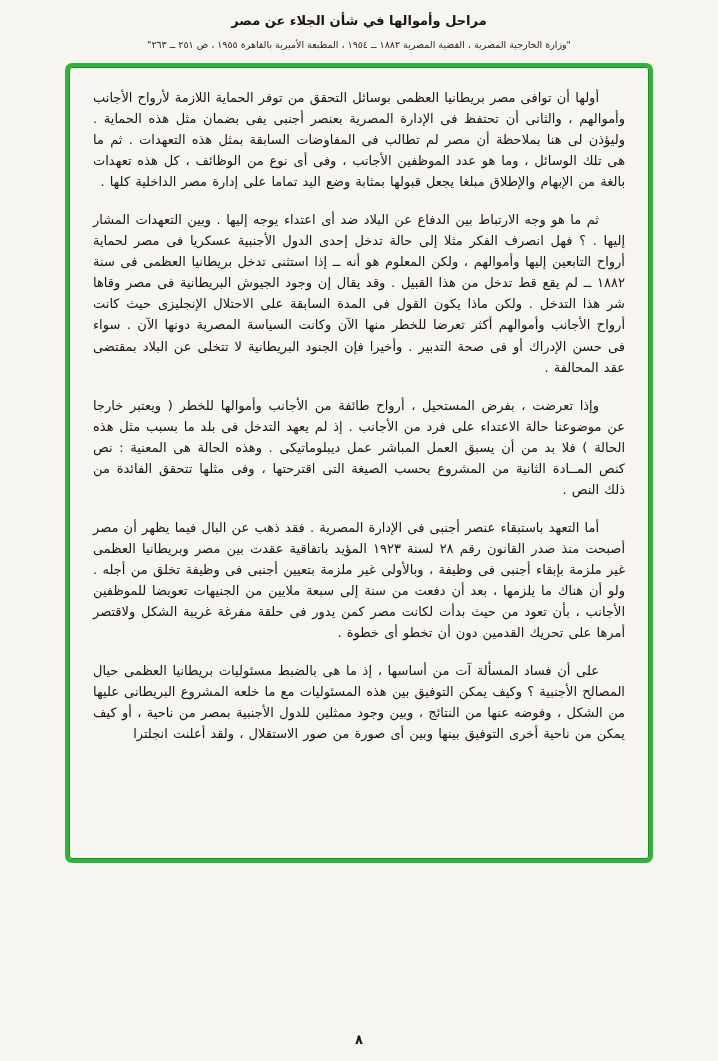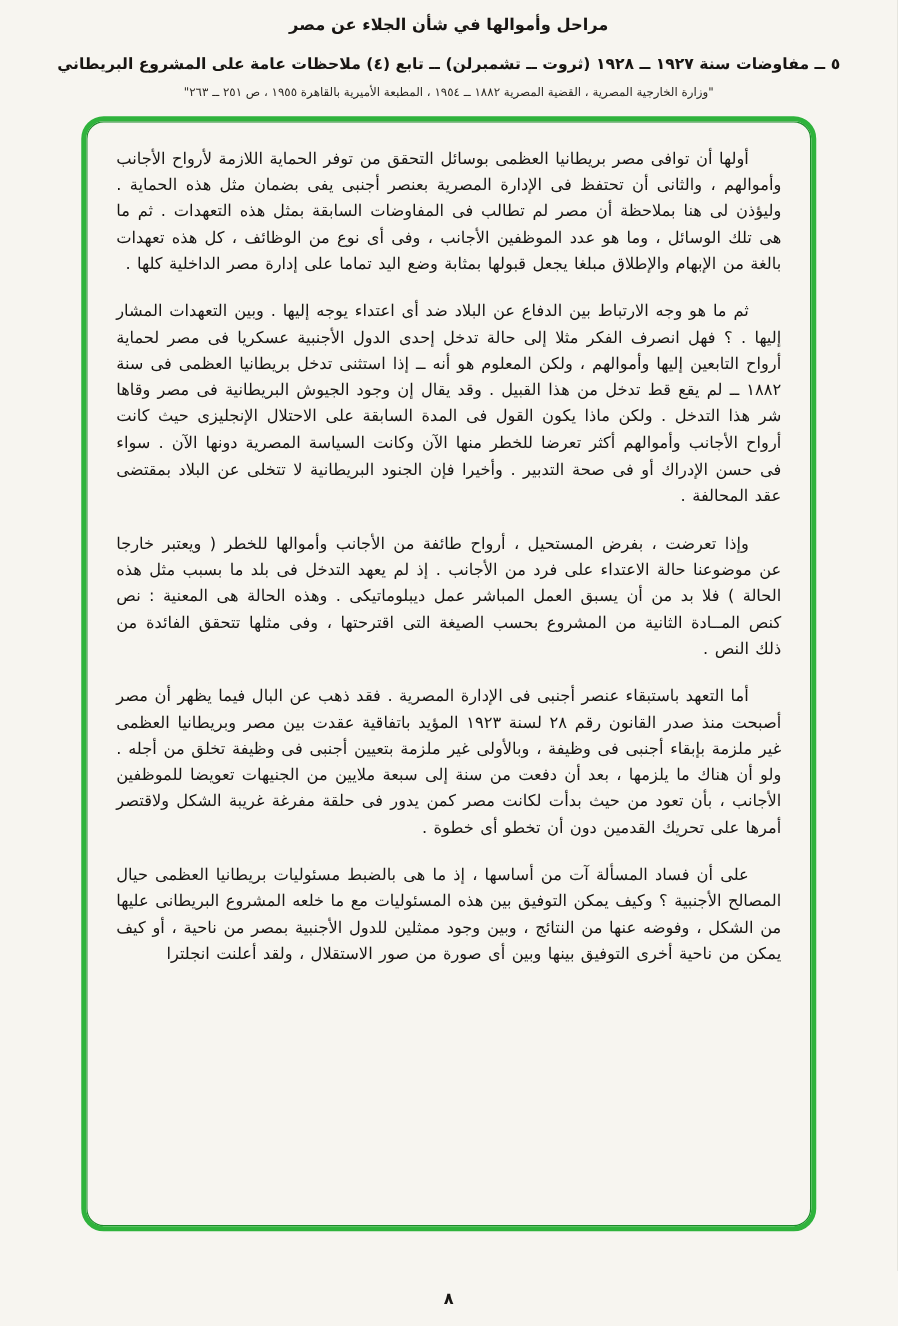--- a/index.html
+++ b/index.html
@@ -34,24 +34,24 @@
     margin-top: 15px;
     padding: 0 18px;
   }
   .citation {
     font-size: 9.5px;
     margin-top: 11px;
     color: #2a2620;
   }
   .text-frame {
     width: 588px;
-    height: 892px;
+    height: 800px;
     margin: 13px auto 0;
     border: 4px solid #2fb33c;
-    border-radius: 18px;
+    border-radius: 7px;
     box-shadow: 0 0 0 1px #1d8a2a inset;
     box-sizing: border-box;
     padding: 20px 24px 10px;
     background: #f7f5f0;
     overflow: hidden;
   }
   .text-frame p {
     margin: 0 0 17px;
     font-size: 13px;
     line-height: 1.62;
@@ -72,21 +72,20 @@
     font-weight: bold;
   }
 </style>
 </head>
 <body>
 
 <div class="page">
 
   <div class="header">
     <div class="title">مراحل وأموالها في شأن الجلاء عن مصر</div>
-    <div class="subtitle">٥ ــ مفاوضات سنة ١٩٢٧ ــ ١٩٢٨ (ثروت ــ تشمبرلن) ــ تابع (٤) ملاحظات عامة على المشروع البريطاني</div>
     <div class="citation">"وزارة الخارجية المصرية ، القضية المصرية ١٨٨٢ ــ ١٩٥٤ ، المطبعة الأميرية بالقاهرة ١٩٥٥ ، ص ٢٥١ ــ ٢٦٣"</div>
   </div>
 
   <div class="text-frame" style="border-color: rgb(47, 179, 60);">
     <p>أولها أن توافى مصر بريطانيا العظمى بوسائل التحقق من توفر الحماية اللازمة لأرواح الأجانب وأموالهم ، والثانى أن تحتفظ فى الإدارة المصرية بعنصر أجنبى يفى بضمان مثل هذه الحماية . وليؤذن لى هنا بملاحظة أن مصر لم تطالب فى المفاوضات السابقة بمثل هذه التعهدات . ثم ما هى تلك الوسائل ، وما هو عدد الموظفين الأجانب ، وفى أى نوع من الوظائف ، كل هذه تعهدات بالغة من الإبهام والإطلاق مبلغا يجعل قبولها بمثابة وضع اليد تماما على إدارة مصر الداخلية كلها .</p>
     <p>ثم ما هو وجه الارتباط بين الدفاع عن البلاد ضد أى اعتداء يوجه إليها . وبين التعهدات المشار إليها . ؟ فهل انصرف الفكر مثلا إلى حالة تدخل إحدى الدول الأجنبية عسكريا فى مصر لحماية أرواح التابعين إليها وأموالهم ، ولكن المعلوم هو أنه ــ إذا استثنى تدخل بريطانيا العظمى فى سنة ١٨٨٢ ــ لم يقع قط تدخل من هذا القبيل . وقد يقال إن وجود الجيوش البريطانية فى مصر وقاها شر هذا التدخل . ولكن ماذا يكون القول فى المدة السابقة على الاحتلال الإنجليزى حيث كانت أرواح الأجانب وأموالهم أكثر تعرضا للخطر منها الآن وكانت السياسة المصرية دونها الآن . سواء فى حسن الإدراك أو فى صحة التدبير . وأخيرا فإن الجنود البريطانية لا تتخلى عن البلاد بمقتضى عقد المحالفة .</p>
     <p>وإذا تعرضت ، بفرض المستحيل ، أرواح طائفة من الأجانب وأموالها للخطر ( ويعتبر خارجا عن موضوعنا حالة الاعتداء على فرد من الأجانب . إذ لم يعهد التدخل فى بلد ما بسبب مثل هذه الحالة ) فلا بد من أن يسبق العمل المباشر عمل ديبلوماتيكى . وهذه الحالة هى المعنية : نص كنص المــادة الثانية من المشروع بحسب الصيغة التى اقترحتها ، وفى مثلها تتحقق الفائدة من ذلك النص .</p>
     <p>أما التعهد باستبقاء عنصر أجنبى فى الإدارة المصرية . فقد ذهب عن البال فيما يظهر أن مصر أصبحت منذ صدر القانون رقم ٢٨ لسنة ١٩٢٣ المؤيد باتفاقية عقدت بين مصر وبريطانيا العظمى غير ملزمة بإبقاء أجنبى فى وظيفة ، وبالأولى غير ملزمة بتعيين أجنبى فى وظيفة تخلق من أجله . ولو أن هناك ما يلزمها ، بعد أن دفعت من سنة إلى سبعة ملايين من الجنيهات تعويضا للموظفين الأجانب ، بأن تعود من حيث بدأت لكانت مصر كمن يدور فى حلقة مفرغة غريبة الشكل ولاقتصر أمرها على تحريك القدمين دون أن تخطو أى خطوة .</p>
     <p>على أن فساد المسألة آت من أساسها ، إذ ما هى بالضبط مسئوليات بريطانيا العظمى حيال المصالح الأجنبية ؟ وكيف يمكن التوفيق بين هذه المسئوليات مع ما خلعه المشروع البريطانى عليها من الشكل ، وفوضه عنها من النتائج ، وبين وجود ممثلين للدول الأجنبية بمصر من ناحية ، أو كيف يمكن من ناحية أخرى التوفيق بينها وبين أى صورة من صور الاستقلال ، ولقد أعلنت انجلترا</p>
   </div>

